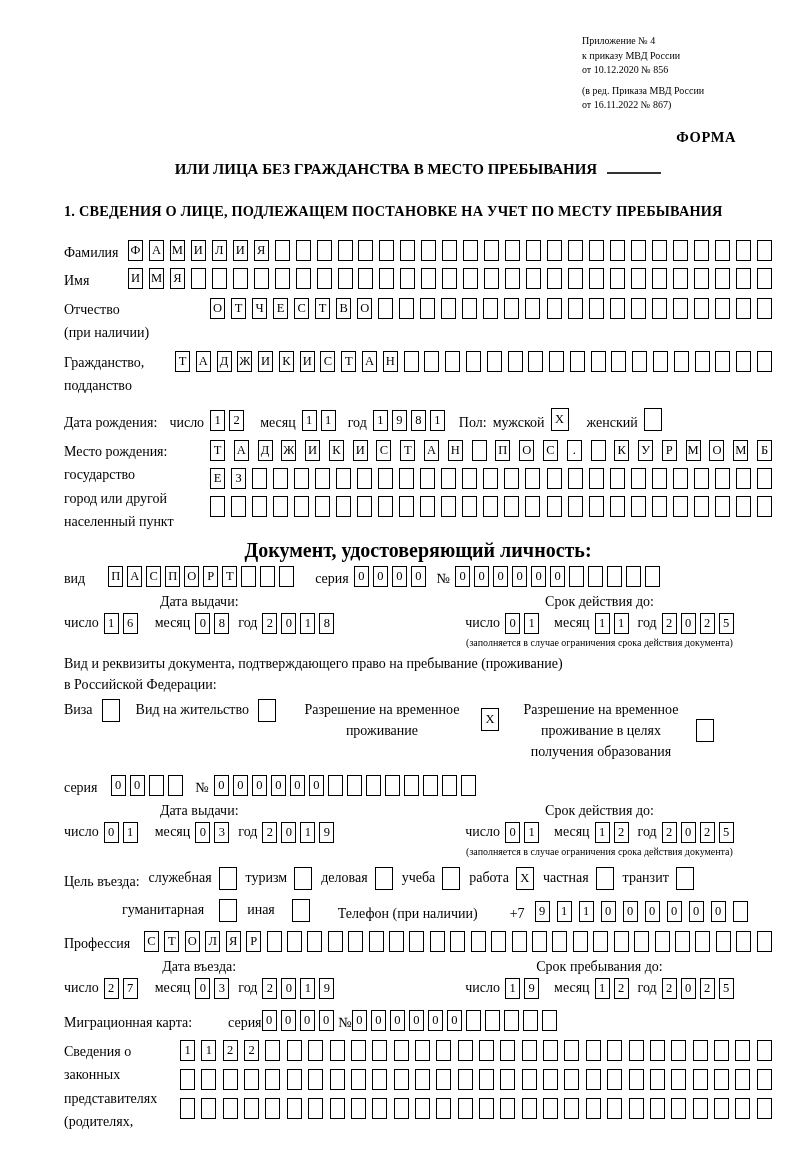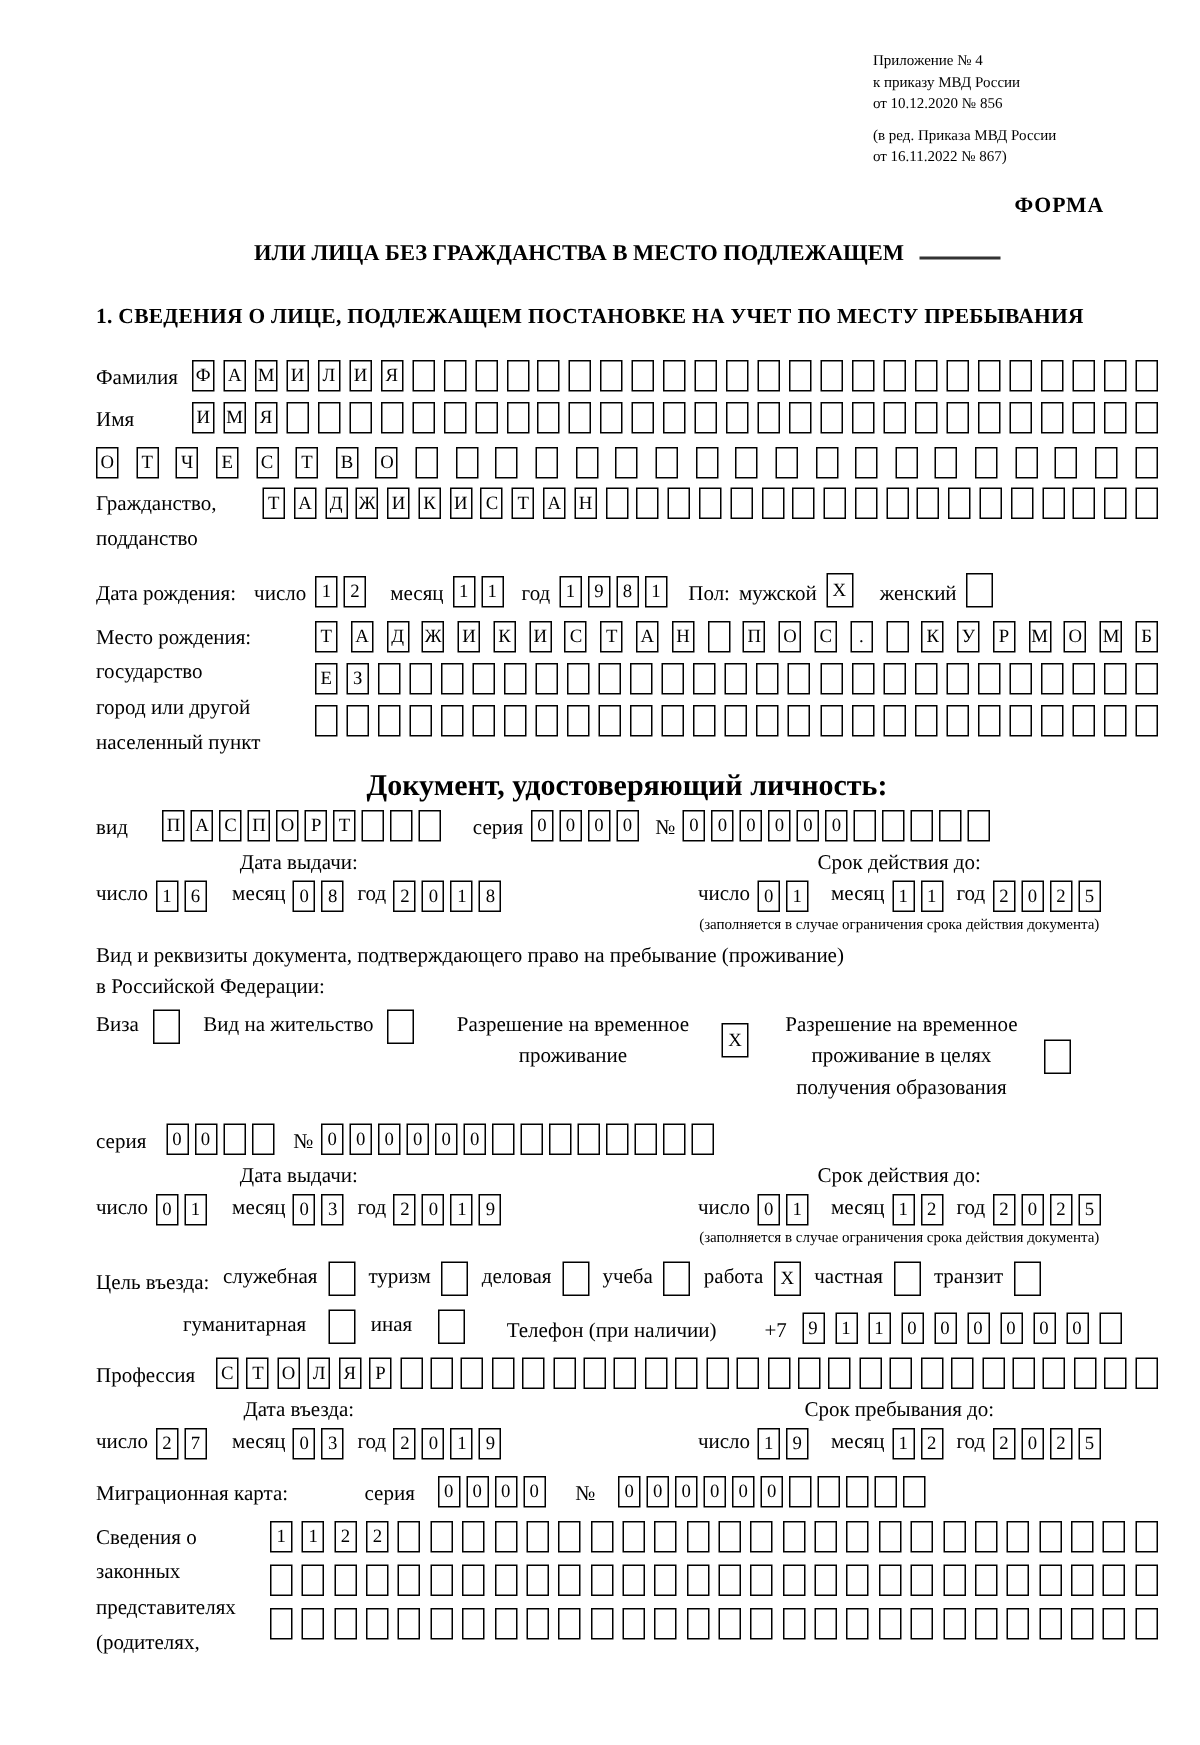--- a/index.html
+++ b/index.html
@@ -48,21 +48,21 @@
     <div>к приказу МВД России</div>
     <div>от 10.12.2020 № 856</div>
     <div class="gap">(в ред. Приказа МВД России</div>
     <div>от 16.11.2022 № 867)</div>
   </div>
 
   <div class="forma">ФОРМА</div>
 
   <div class="title">
     <div>
-      <span>ИЛИ ЛИЦА БЕЗ ГРАЖДАНСТВА В МЕСТО ПОДЛЕЖАЩЕМ</span><span class="uline"></span>
+      <span>ИЛИ ЛИЦА БЕЗ ГРАЖДАНСТВА В МЕСТО ПРЕБЫВАНИЯ</span><span class="uline"></span>
     </div>
   </div>
 
   <div class="sec1">1. СВЕДЕНИЯ О ЛИЦЕ, ПОДЛЕЖАЩЕМ ПОСТАНОВКЕ НА УЧЕТ ПО МЕСТУ ПРЕБЫВАНИЯ</div>
 
   <div class="frow" style="margin-top:20px;">
     <div class="flab" style="width:64px;">Фамилия</div>
     <div class="spread">
         <span class="cb">Ф</span>
         <span class="cb">А</span>
@@ -129,20 +129,24 @@
         <span class="cb"></span>
         <span class="cb"></span>
         <span class="cb"></span>
         <span class="cb"></span>
         <span class="cb"></span>
         <span class="cb"></span>
       </div>
   </div>
 
   <div class="frow" style="align-items:flex-start;margin-top:9px;">
+    <div class="flab mllab" style="width:146px;">
+      <div>Отчество</div>
+      <div>(при наличии)</div>
+    </div>
     <div class="spread">
         <span class="cb">О</span>
         <span class="cb">Т</span>
         <span class="cb">Ч</span>
         <span class="cb">Е</span>
         <span class="cb">С</span>
         <span class="cb">Т</span>
         <span class="cb">В</span>
         <span class="cb">О</span>
         <span class="cb"></span>
@@ -674,21 +678,21 @@
         <span class="bgrp">
             <span class="cb">2</span>
             <span class="cb">0</span>
             <span class="cb">2</span>
             <span class="cb">5</span>
           </span>
       </div>
     </div>
   </div>
 
-  <div class="frow" style="gap:15px;margin-top:11px;font-family:Liberation Serif, serif;">
+  <div class="frow" style="gap:0;margin-top:11px;font-family:Liberation Serif, serif;">
     <span>Миграционная карта:</span>
     <span style="margin-left:36px;">серия</span>
     <span class="bgrp">
         <span class="cb">0</span>
         <span class="cb">0</span>
         <span class="cb">0</span>
         <span class="cb">0</span>
       </span>
     <span style="margin-left:5px;">№</span>
     <span class="bgrp">

